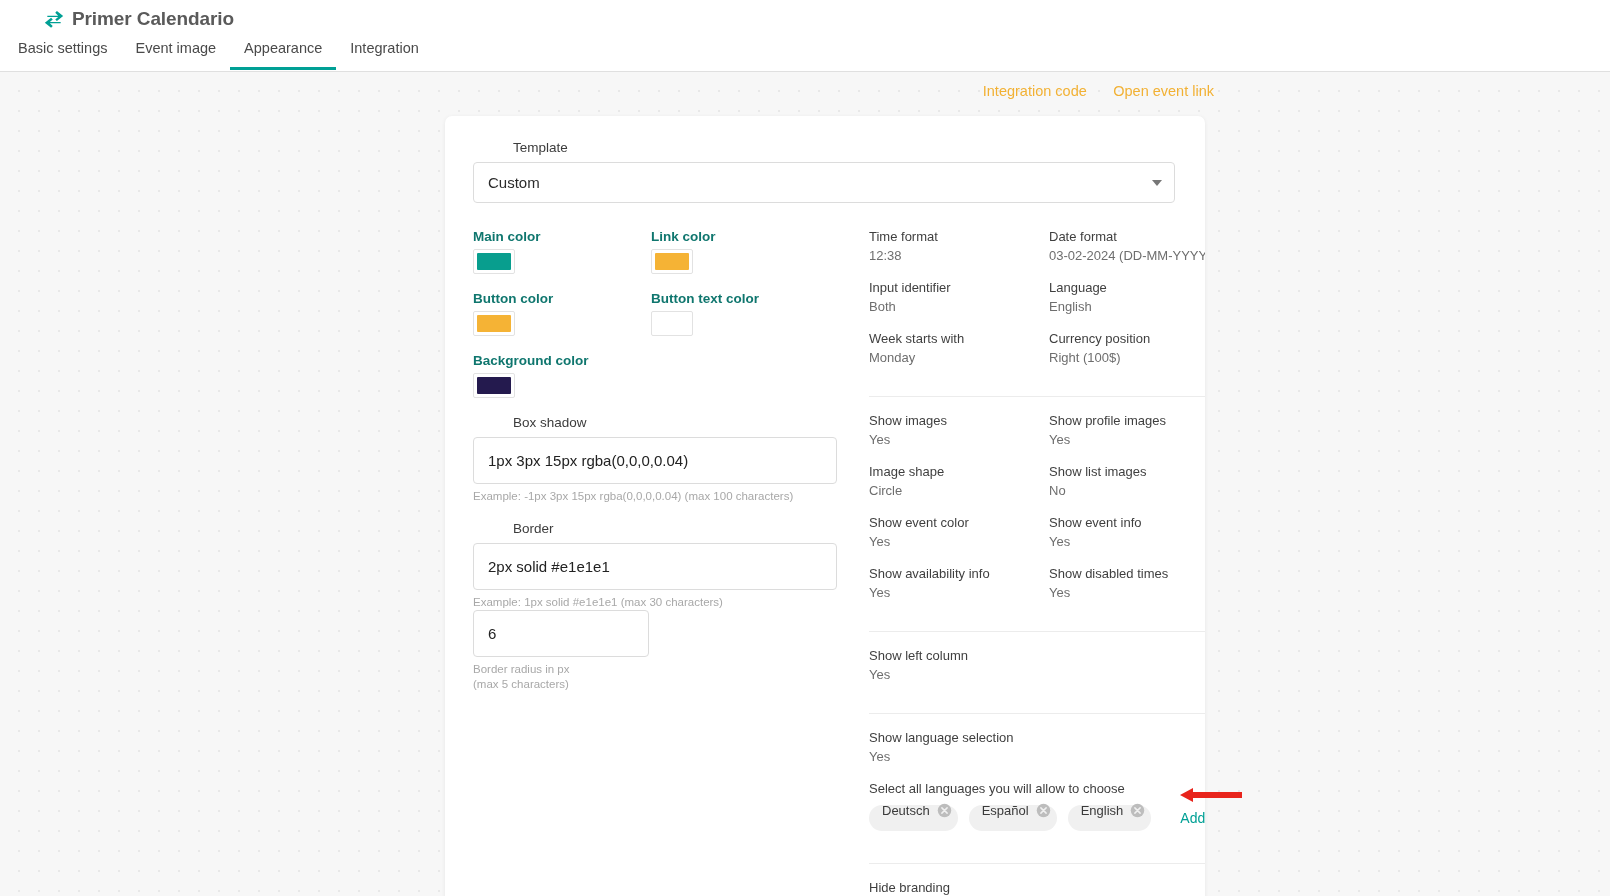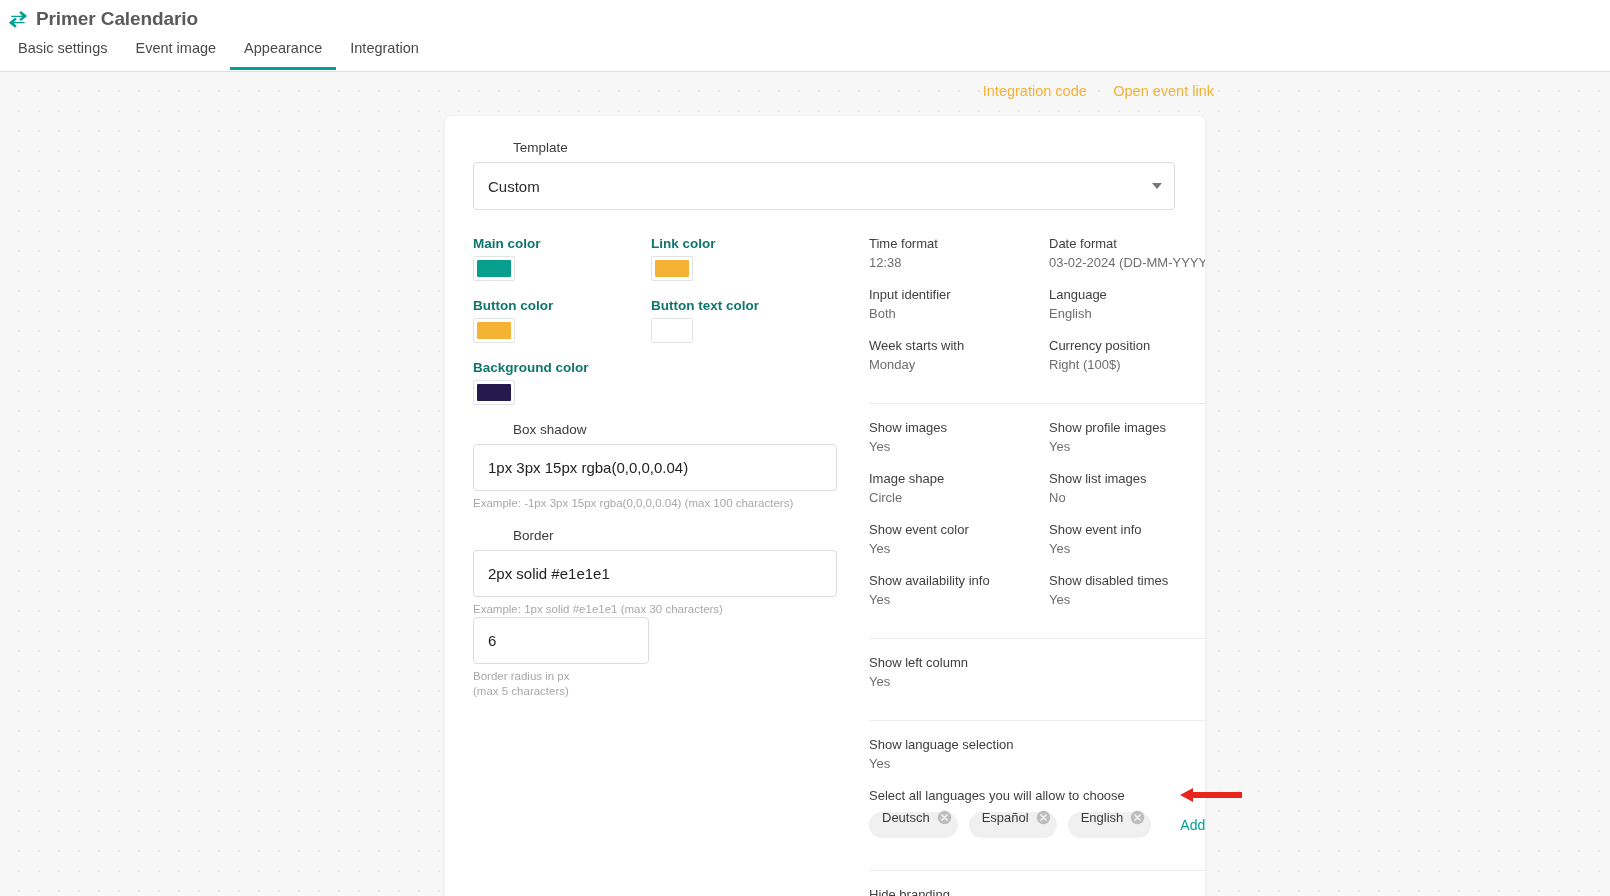--- a/index.html
+++ b/index.html
@@ -16,20 +16,21 @@
     position: absolute; top: 0; left: 0;
     width: 1610px; height: 72px;
     background: #ffffff;
     border-bottom: 1px solid #e0e0e0;
     z-index: 5;
   }
   .title-row {
     display: flex; align-items: center;
     padding: 6px 0 0 8px;
     height: 32px;
+    margin-left: 36px;
   }
   .swap-icon {
     width: 20px; height: 20px;
     margin-right: 8px;
     flex: 0 0 auto;
     display: block;
   }
   .page-title {
     font-size: 19px;
     color: #5a5a5a;
@@ -93,21 +94,21 @@
   }
 
   .field-label {
     font-size: 13.5px;
     color: #3c3c3c;
     margin-bottom: 7px;
     margin-left: 40px;
   }
 
   .select-box {
-    width: 702px; height: 48px;
+    width: 702px; height: 41px;
     border: 1px solid #dcdcdc;
     border-radius: 4px;
     background: #fff;
     display: flex; align-items: center;
     padding: 0 14px;
     font-size: 15px;
     color: #2b2b2b;
     position: relative;
     cursor: pointer;
   }

